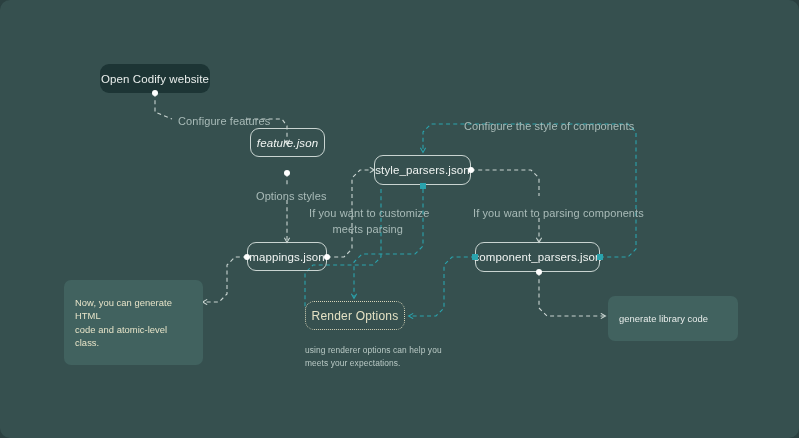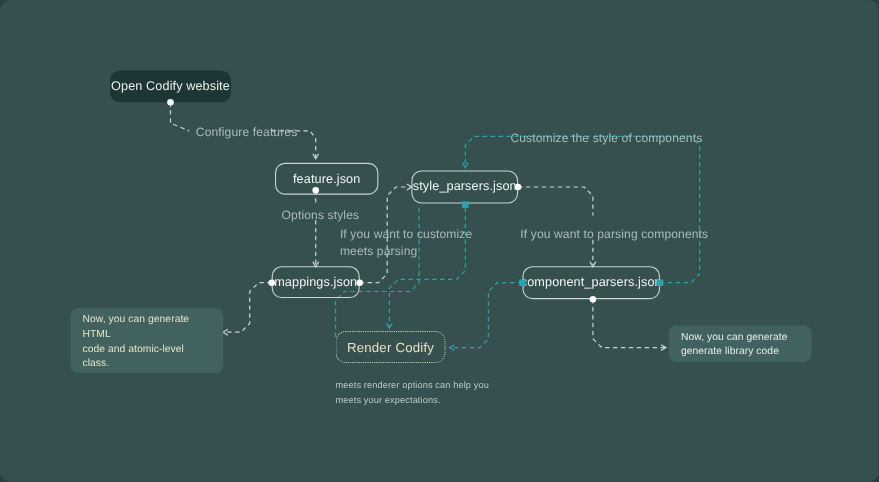--- a/index.html
+++ b/index.html
@@ -63,21 +63,21 @@
     color: #e4e1c4;
     font-size: 12px;
     letter-spacing: 0.2px;
   }
   
   .note {
     position: absolute;
     box-sizing: border-box;
     border-radius: 7px;
     background: #41625f;
-    padding: 3px 11px;
+    padding: 16px 11px;
     font-size: 9.4px;
     line-height: 1.42;
     letter-spacing: 0.05px;
   }
   .note-cream { color: #e6e3c8; }
   .note-white { color: #e7ecea; }
 
   
   .elabel {
     position: absolute;
@@ -153,21 +153,21 @@
 
       <path d="M381,189 L381,257 L373,265 L313,265 L305,273 L305,308"></path>
     </g>
   </svg>
 
   <div class="node node-start" style="left:100px; top:64px; width:110px; height:29px;">
     <span>Open Codify website</span>
   </div>
   <div class="dot dot-white" style="left:152px; top:90px;"></div>
 
-  <div class="node node-file" style="left:250px; top:148px; width:94px; height:29px;">
+  <div class="node node-file" style="left:250px; top:128px; width:75px; height:29px;font-style:italic;">
     <span>feature.json</span>
   </div>
   <div class="dot dot-white" style="left:284px; top:170px;"></div>
 
   <div class="node node-file" style="left:374px; top:155px; width:97px; height:30px;">
     <span>style_parsers.json</span>
   </div>
   <div class="dot dot-white" style="left:468px; top:167px;"></div>
   <div class="dot-sq" style="left:420px; top:183px;"></div>
 
@@ -178,46 +178,45 @@
   <div class="dot dot-white" style="left:324px; top:254px;"></div>
 
   <div class="node node-file" style="left:475px; top:242px; width:125px; height:30px;">
     <span>component_parsers.json</span>
   </div>
   <div class="dot-sq" style="left:472px; top:254px;"></div>
   <div class="dot-sq" style="left:597px; top:254px;"></div>
   <div class="dot dot-white" style="left:536px; top:269px;"></div>
 
   <div class="node node-option" style="left:305px; top:301px; width:100px; height:29px;">
-    <span>Render Codify</span>
+    <span>Render Options</span>
   </div>
 
   <div class="note note-cream" style="left:64px; top:280px; width:139px;">
     <div>Now, you can generate HTML</div>
     <div>code and atomic-level class.</div>
   </div>
 
   <div class="note note-white" style="left:608px; top:296px; width:130px;">
-    <div>Now, you can generate</div>
     <div>generate library code</div>
   </div>
 
   <div class="elabel" style="left:178px; top:114px;">Configure features</div>
 
   <div class="elabel" style="left:256px; top:189px;">Options styles</div>
 
-  <div class="elabel" style="left:309px; top:206px; width:94px; text-align:left;">
+  <div class="elabel" style="left:309px; top:206px; width:94px; text-align:right;">
     <div>If you want to customize</div>
     <div>meets parsing</div>
   </div>
 
   <div class="elabel" style="left:473px; top:206px;">If you want to parsing components</div>
 
   <div class="elabel" style="left:464px; top:119px; width:160px; text-align:center;">
-    <div>Customize the style of components</div>
+    <div>Configure the style of components</div>
   </div>
 
   <div class="caption" style="left:305px; top:344px; width:175px;">
-    <div>meets renderer options can help you</div>
+    <div>using renderer options can help you</div>
     <div>meets your expectations.</div>
   </div>
 
 </div>
 
 </body></html>

